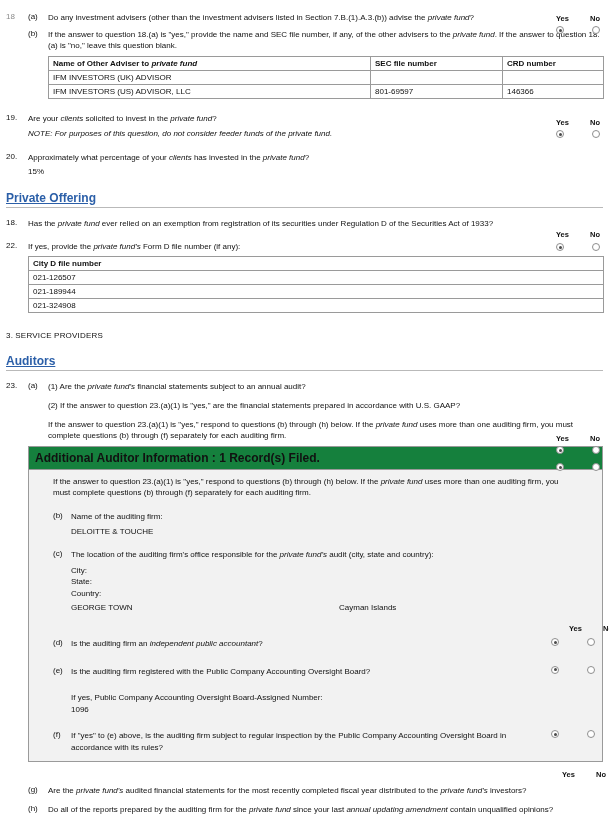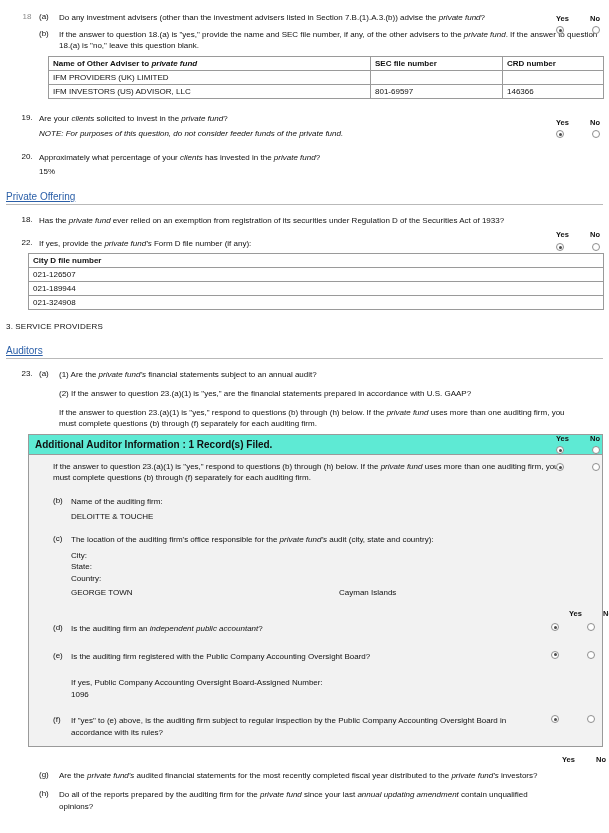--- a/index.html
+++ b/index.html
@@ -11,21 +11,21 @@
     width: 609px;
     min-height: 833px;
     font-family: "Liberation Sans", sans-serif;
     font-size: 8px;
     color: #111;
     position: relative;
   }
   .page { position: relative; padding: 0 6px 6px 6px; }
 
   .row { display: flex; align-items: flex-start; }
-  .q-num { width: 22px; flex: 0 0 22px; text-align: center; padding-right: 2px; font-size: 8px; margin-left: 11px; }
+  .q-num { width: 22px; flex: 0 0 22px; text-align: left; padding-right: 2px; font-size: 8px; }
   .q-num.grey { color: #8a8a8a; }
   .q-letter { width: 20px; flex: 0 0 20px; text-align: left; font-size: 8px; }
   .q-body { flex: 1 1 auto; font-size: 8px; line-height: 1.45; }
   i, .it { font-style: italic; }
 
   
   .yesno-head {
     position: absolute;
     font-size: 7.5px;
     font-weight: bold;
@@ -68,39 +68,39 @@
     text-align: left;
     font-weight: normal;
     height: 14px;
     vertical-align: middle;
   }
   table.grid th { font-weight: bold; background: #fff; }
 
   .section-link {
     color: #2b5fa8;
     text-decoration: underline;
-    font-weight: normal;
-    font-size: 10px;
+    font-weight: bold;
+    font-size: 12px;
   }
   .hr-line { border: none; border-top: 1px solid #b9b9b9; margin: 2px 0 5px 0; }
 
   .section-title { font-size: 8px; font-weight: normal; letter-spacing: .2px; }
 
   .box {
     border: 1px solid #9a9a9a;
     background: #f2f2f2;
     padding: 0;
     margin-top: 4px;
   }
   .box-head {
     font-weight: bold;
-    font-size: 10px;
+    font-size: 12px;
     padding: 4px 6px;
     border-bottom: 1px solid #9a9a9a;
-    background: #5eead4;
+    background: #15803d;
   }
   .box-body { padding: 6px 6px 8px 6px; background: #f2f2f2; }
 
   .sub-row { display: flex; align-items: flex-start; margin-top: 7px; }
   .sub-letter { width: 18px; flex: 0 0 18px; text-align: left; }
   .sub-body { flex: 1 1 auto; line-height: 1.45; }
 
   .val { margin-top: 3px; }
 
   .cols3 { display: flex; margin-top: 2px; }
@@ -140,21 +140,21 @@
 
   <div style="margin:4px 0 0 42px; width:556px;">
     <table class="grid">
       <tbody>
           <tr>
         <th style="width:322px;">Name of Other Adviser to <i>private fund</i></th>
         <th style="width:132px;">SEC file number</th>
         <th>CRD number</th>
       </tr>
       <tr>
-        <td>IFM PROVIDERS (UK) LIMITED</td>
+        <td>IFM INVESTORS (UK) ADVISOR</td>
         <td></td>
         <td></td>
       </tr>
       <tr>
         <td>IFM INVESTORS (US) ADVISOR, LLC</td>
         <td>801-69597</td>
         <td>146366</td>
       </tr>
     </tbody>
       </table>
@@ -234,21 +234,21 @@
       <tr>
         <td>021-189944</td>
       </tr>
       <tr>
         <td>021-324908</td>
       </tr>
     </tbody>
       </table>
   </div>
 
-  <div style="margin-top:12px; margin-left:0;">
+  <div style="margin-top:18px; margin-left:0;">
     <span class="section-title">3.</span>
     <span class="section-title">SERVICE PROVIDERS</span>
   </div>
 
   <div style="margin-top:14px;">
     <span class="section-link">Auditors</span>
     <hr class="hr-line">
   </div>
 
   <div class="yesno-head" style="left:556px; top:422px;">

